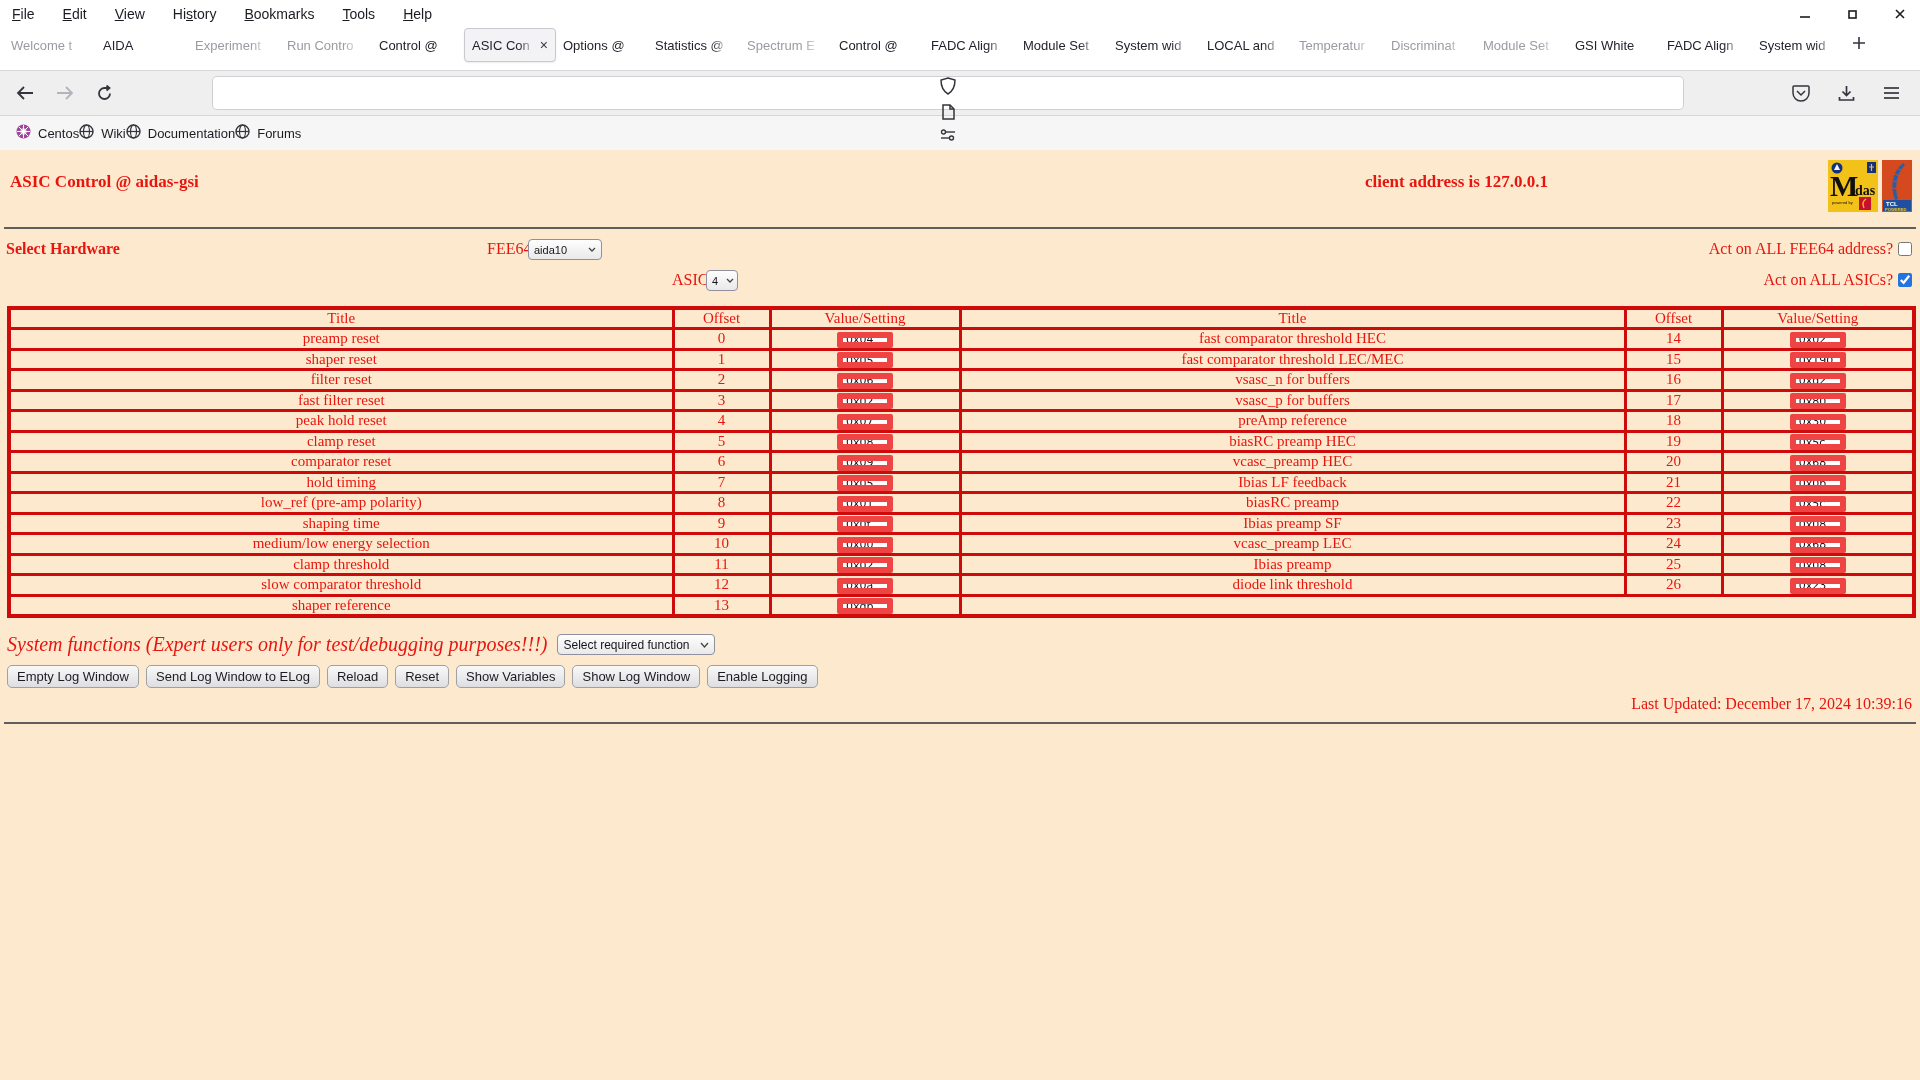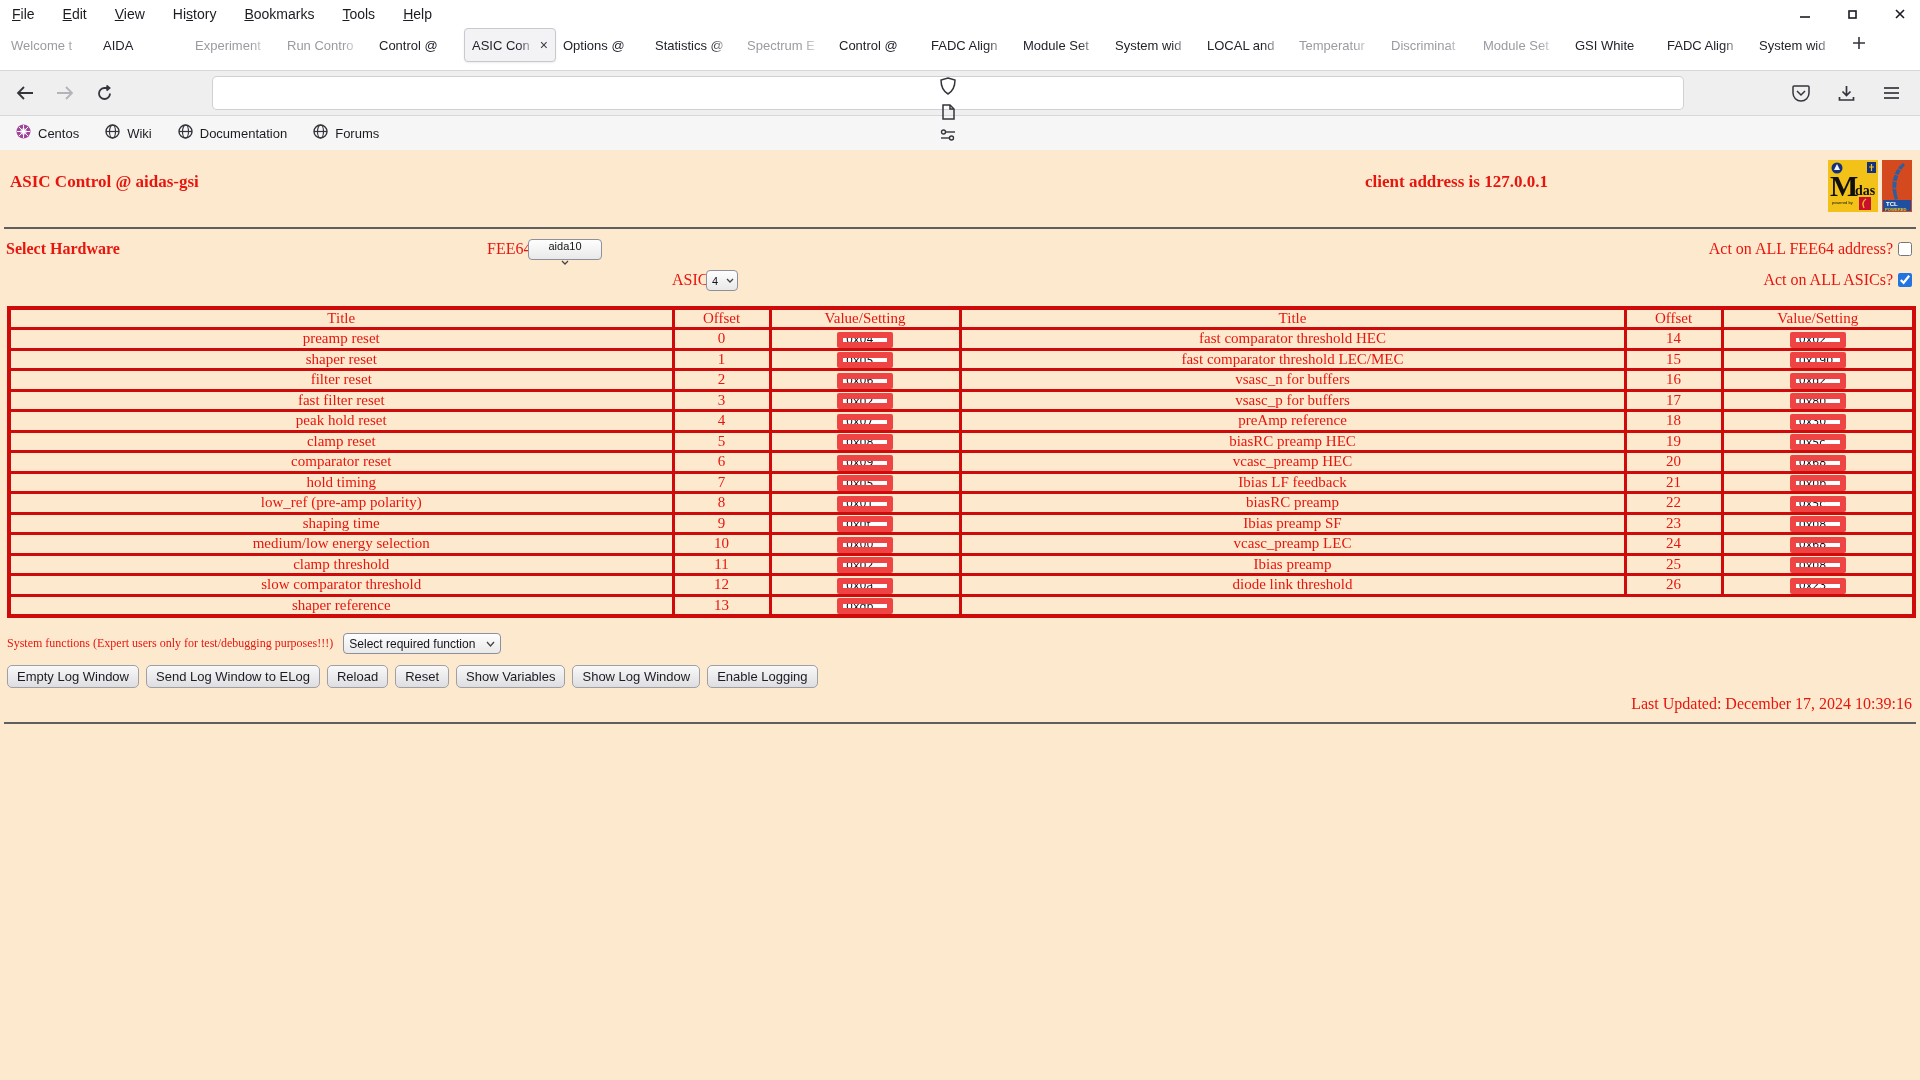--- a/index.html
+++ b/index.html
@@ -29,21 +29,21 @@
             display:flex; align-items:center; position:relative; }
   .nav-left { display:flex; gap:22px; align-items:center; padding-left:16px; }
   .urlbar { margin-left:100px; width:1470px; height:32px; background:#ffffff; border-radius:4px;
             box-shadow:0 0 0 1px #d0cfd4; display:flex; align-items:center; padding:0 10px; gap:9px;flex-direction:column; }
   .url-text { font-size:15px; color:#15141a; margin-left:4px; white-space:nowrap; }
   .url-rest { color:#8a8893; }
   .urlbar-right { margin-left:auto; display:flex; align-items:center; gap:28px;font-weight:bold; }
   .zoom-badge { background:#e0dfe4; border-radius:4px; font-size:13px; color:#15141a; padding:3px 7px; }
   .nav-right { margin-left:auto; display:flex; gap:28px; align-items:center; padding-right:20px; }
 
-  .bookmarksbar { height:34px; background:#f7f6f6; display:flex; align-items:center; gap:26px;
+  .bookmarksbar { height:34px; background:#f7f6f6; display:flex; align-items:center; 
                   padding-left:16px; font-size:13px; color:#1c1b22; }
   .bookmark { display:flex; align-items:center; gap:7px; }
 
   
   .page { position:relative; height:930px; background:#fdeace; color:#e8150f;
           font-family:"Liberation Serif", serif; }
   .abs { position:absolute; }
   .page-title { left:10px; top:22px; font-size:17px; font-weight:bold; }
   .client-addr { left:1365px; top:22px; font-size:17px; font-weight:bold; }
   .logos { right:8px; top:10px; display:flex; gap:4px; }
@@ -64,21 +64,21 @@
   .fake-select svg { flex:0 0 auto; }
 
   .asic-table { position:absolute; left:7px; top:156px; border-collapse:collapse; table-layout:fixed;
                 width:1905px; border:4px solid #cf0a0a; background:#fdeace; }
   .asic-table th, .asic-table td { border:3px solid #cf0a0a; font:15px "Liberation Serif", serif;
                 font-weight:normal; color:#e8150f; text-align:center; height:17.5px; padding:0; overflow:hidden; }
   .asic-table input { width:56px; height:16px; border:6px solid #ef4444; border-radius:2px;
                 background:#fff; color:#15141a; font:11px "DejaVu Sans", sans-serif; padding:0 3px; text-align:left; }
 
   .sysfunc { top:483px; left:7px; display:flex; align-items:center; gap:10px; }
-  .sysfunc .lbl { font-size:12px; }
+  .sysfunc .lbl { font-size:20px;font-style:italic; }
   .sysfunc .fake-select { width:158px; font-size:12px; }
 
   .btnrow { top:515px; left:7px; display:flex; gap:7px; }
   .gtk-btn { background:linear-gradient(#f9f9f9,#dedde0); border:1px solid #9f9fa6; border-radius:5px;
              height:23px; padding:0 9px; font:13px "Liberation Sans", sans-serif; color:#1c1b22;
              display:flex; align-items:center; }
   .updated { top:545px; right:8px; font-size:16px; }
 
   .icon { display:block; }
 </style>
@@ -324,21 +324,21 @@
           <text x="4" y="46" font-family="Liberation Sans, sans-serif" font-size="6" font-weight="bold" fill="#ffffff">TCL</text>
           <text x="3" y="50.5" font-family="Liberation Sans, sans-serif" font-size="4.2" font-weight="bold" fill="#f2c218">POWERED</text>
         </svg></span>
   </div>
 
   <div class="abs hr1"></div>
 
   <div class="abs row-hw">
     <span class="abs lbl bold" style="left:6px;top:0;">Select Hardware</span>
     <span class="abs lbl" style="left:487px;top:0;">FEE64</span>
-    <span class="abs fake-select" style="left:528px;top:-1px;width:74px;flex-direction:column;">
+    <span class="abs fake-select" style="left:528px;top:-1px;width:74px;">
         <span>aida10</span>
         <svg width="8" height="5" viewBox="0 0 8 5">
           <path d="M1 1 L4 4 L7 1" fill="none" stroke="#444" stroke-width="1.3"></path>
         </svg>
       </span>
     <span class="right-check">
         <span>Act on ALL FEE64 address?</span>
         <input type="checkbox" id="cb-fee64" style="">
       </span>
   </div>

